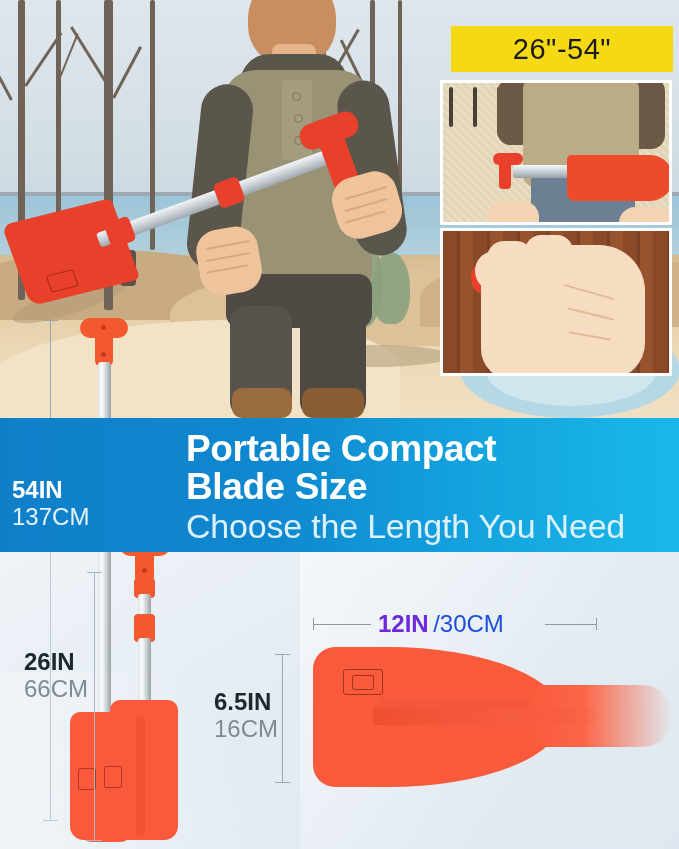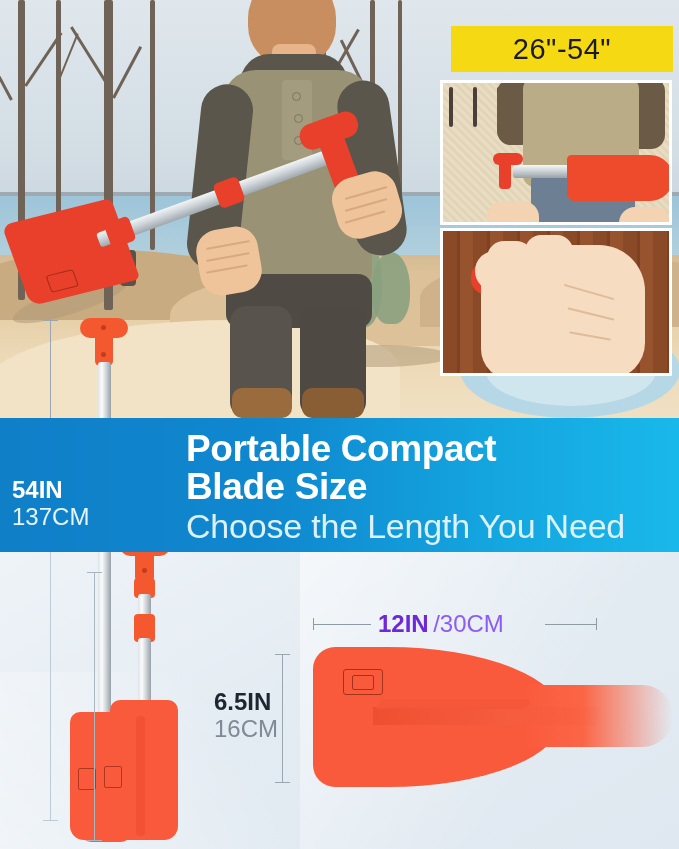--- a/index.html
+++ b/index.html
@@ -343,36 +343,40 @@
   </div>
 
   <div class="lower" style="z-index:-2;">
     <div class="lower-sheen"></div>
     <div class="lower-sheen2"></div>
   </div>
 
   <div class="dim-v" style="left:94px;top:572px;height:268px;background:#aab6c0;"></div>
   <div class="dim-cap" style="left:87px;top:572px;width:15px;background:#aab6c0;"></div>
   <div class="dim-cap" style="left:87px;top:840px;width:15px;background:#aab6c0;"></div>
+  <div class="lbl lbl-dark lbl-stack" style="left:24px;top:648px;">
+    <div class="in">26IN</div>
+    <div class="cm">66CM</div>
+  </div>
 
   <div class="bigblade">
     <div class="bb-body"></div>
     <div class="bb-tip"></div>
     <div class="bb-rib"></div>
     <div class="bb-rib2"></div>
     <div class="bb-logo"></div>
   </div>
 
   <div class="dim-h" style="left:313px;top:624px;width:58px;"></div>
   <div class="dim-cap" style="left:313px;top:618px;width:1px;height:12px;background:#8e9aa4;"></div>
   <div class="dim-h" style="left:545px;top:624px;width:52px;"></div>
   <div class="dim-cap" style="left:596px;top:618px;width:1px;height:12px;background:#8e9aa4;"></div>
   <div class="lbl" style="left:378px;top:610px;">
     <span class="in" style="color:#6d28d9;">12IN</span>
-    <span class="cm" style="color:#8b5cf6;">/30CM</span>
+    <span class="cm" style="color:#1d4ed8;">/30CM</span>
   </div>
 
   <div class="dim-v" style="left:282px;top:654px;height:128px;background:#9aa6b0;"></div>
   <div class="dim-cap" style="left:275px;top:654px;width:15px;background:#9aa6b0;"></div>
   <div class="dim-cap" style="left:275px;top:782px;width:15px;background:#9aa6b0;"></div>
   <div class="lbl lbl-dark lbl-stack" style="left:214px;top:688px;">
     <div class="in">6.5IN</div>
     <div class="cm">16CM</div>
   </div>
 

